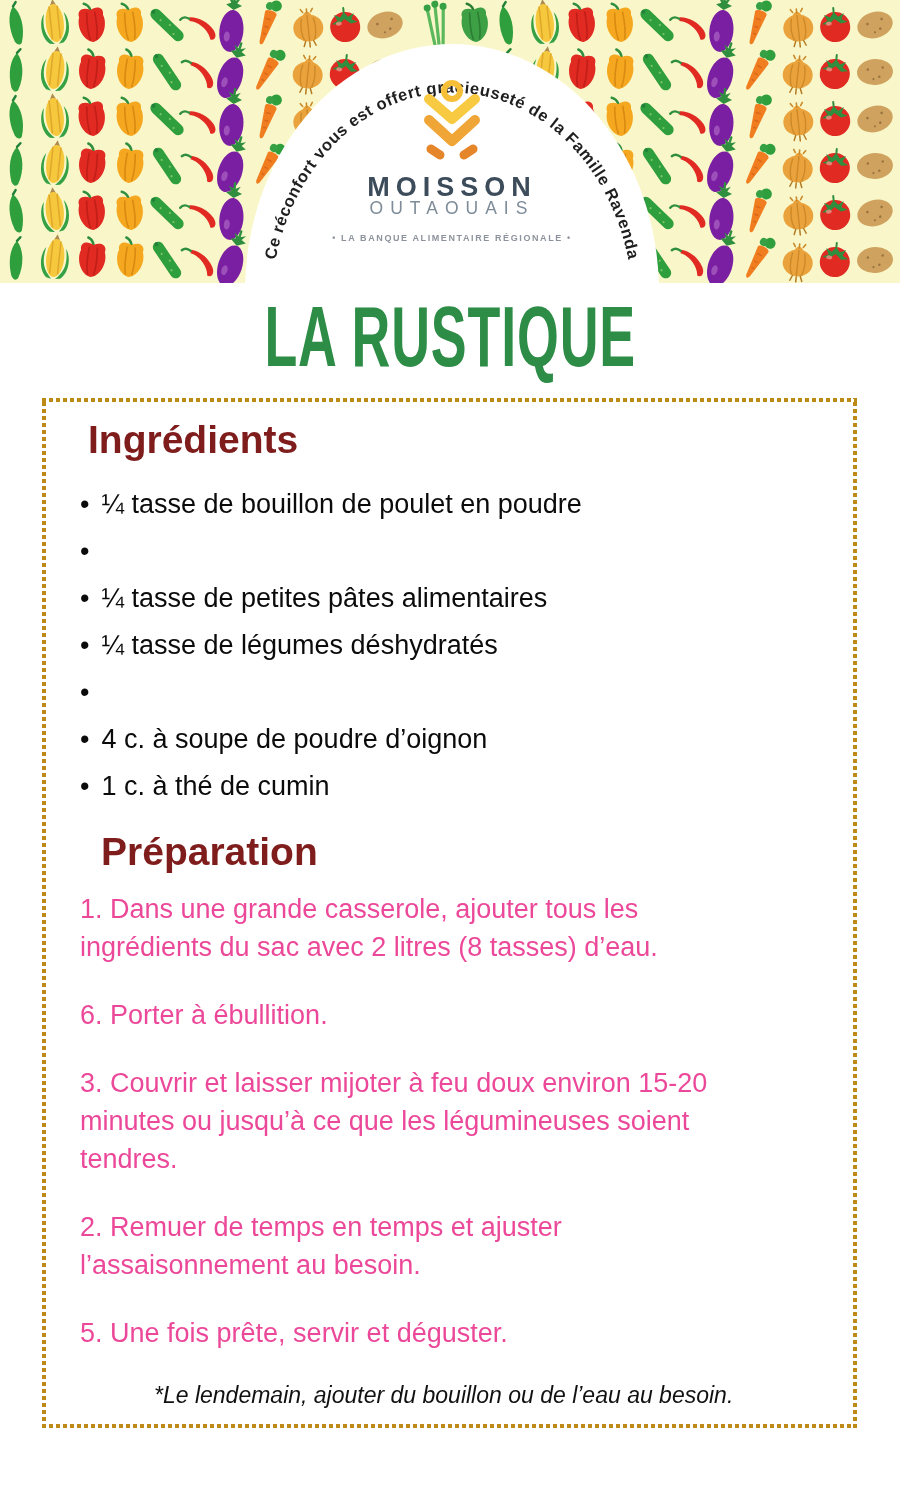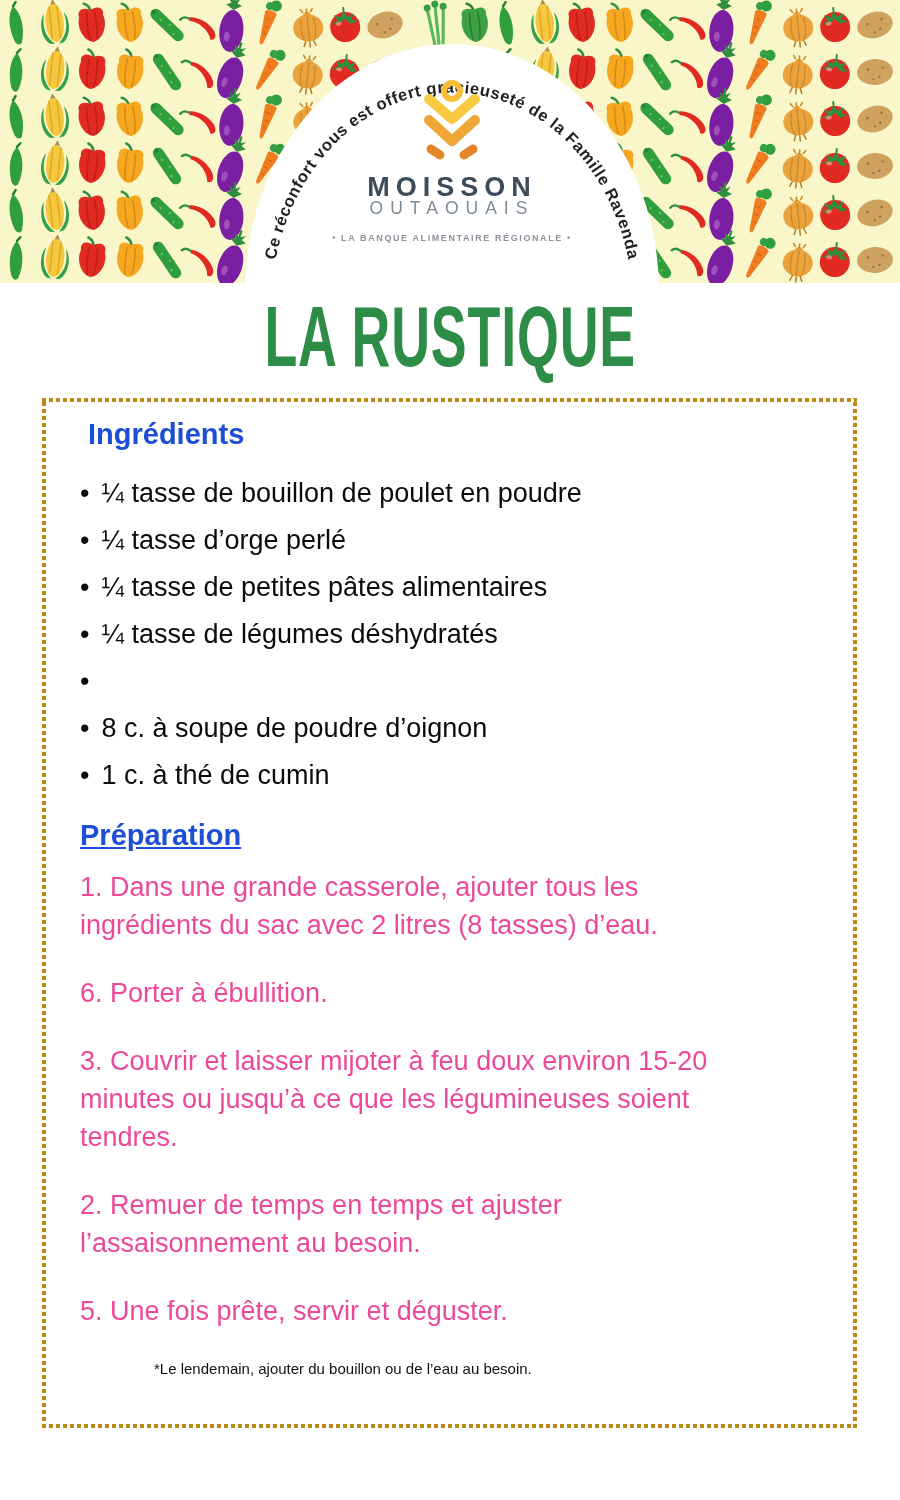--- a/index.html
+++ b/index.html
@@ -29,27 +29,27 @@
   .edge{position:absolute;}
   .edge.t{left:0;top:0;right:0;height:4px;
           background:repeating-linear-gradient(90deg,#bd8a18 0 4px,transparent 4px 7px);}
   .edge.b{left:0;bottom:0;right:0;height:4px;
           background:repeating-linear-gradient(90deg,#bd8a18 0 4px,transparent 4px 7px);}
   .edge.l{left:0;top:0;bottom:0;width:4px;
           background:repeating-linear-gradient(0deg,#bd8a18 0 4px,transparent 4px 7px);}
   .edge.r{right:0;top:0;bottom:0;width:4px;
           background:repeating-linear-gradient(0deg,#bd8a18 0 4px,transparent 4px 7px);}
 
-  .section-heading{font-size:29px;font-weight:700;color:#1d4ed8;margin:0 0 27px 8px;}
-  .section-heading.prep{margin:28px 0 16px 0;text-decoration:underline;}
+  .section-heading{font-size:39px;font-weight:700;color:#7f1d1d;margin:0 0 27px 8px;}
+  .section-heading.prep{margin:28px 0 16px 21px;}
   ul.ingredients{list-style:none;margin:0;padding:0;}
   ul.ingredients li{display:flex;gap:12px;font-size:27px;color:#0b0b0b;margin-bottom:16px;line-height:31px;}
   .bullet{flex:none;}
   .step{font-size:27px;line-height:38px;color:#ec4899;margin:0 0 30px 0;white-space:pre-line;}
-  .note{font-size:15px;color:#111;margin:4px 0 0 74px;}
+  .note{font-style:italic;font-size:23px;color:#111;margin:4px 0 0 74px;}
 </style>
 </head>
 <body>
 
 <div class="page">
 
   <div class="header">
     <svg width="900" height="283" viewBox="0 0 900 283">
       <defs>
         <g id="veg-okra">
@@ -319,36 +319,35 @@
 
     <h2 class="section-heading">Ingrédients</h2>
 
     <ul class="ingredients">
       <li>
         <span class="bullet">•</span>
         <span>¼ tasse de bouillon de poulet en poudre</span>
         </li>
       <li>
         <span class="bullet">•</span>
-        <span>¼ tasse d’orge perlé</span>
         </li>
       <li>
         <span class="bullet">•</span>
         <span>¼ tasse de petites pâtes alimentaires</span>
         </li>
       <li>
         <span class="bullet">•</span>
         <span>¼ tasse de légumes déshydratés</span>
         </li>
       <li>
         <span class="bullet">•</span>
         </li>
       <li>
         <span class="bullet">•</span>
-        <span>8 c. à soupe de poudre d’oignon</span>
+        <span>4 c. à soupe de poudre d’oignon</span>
         </li>
       <li>
         <span class="bullet">•</span>
         <span>1 c. à thé de cumin</span>
         </li>
     </ul>
 
     <h2 class="section-heading prep">Préparation</h2>
 
     <p class="step">1. Dans une grande casserole, ajouter tous les

